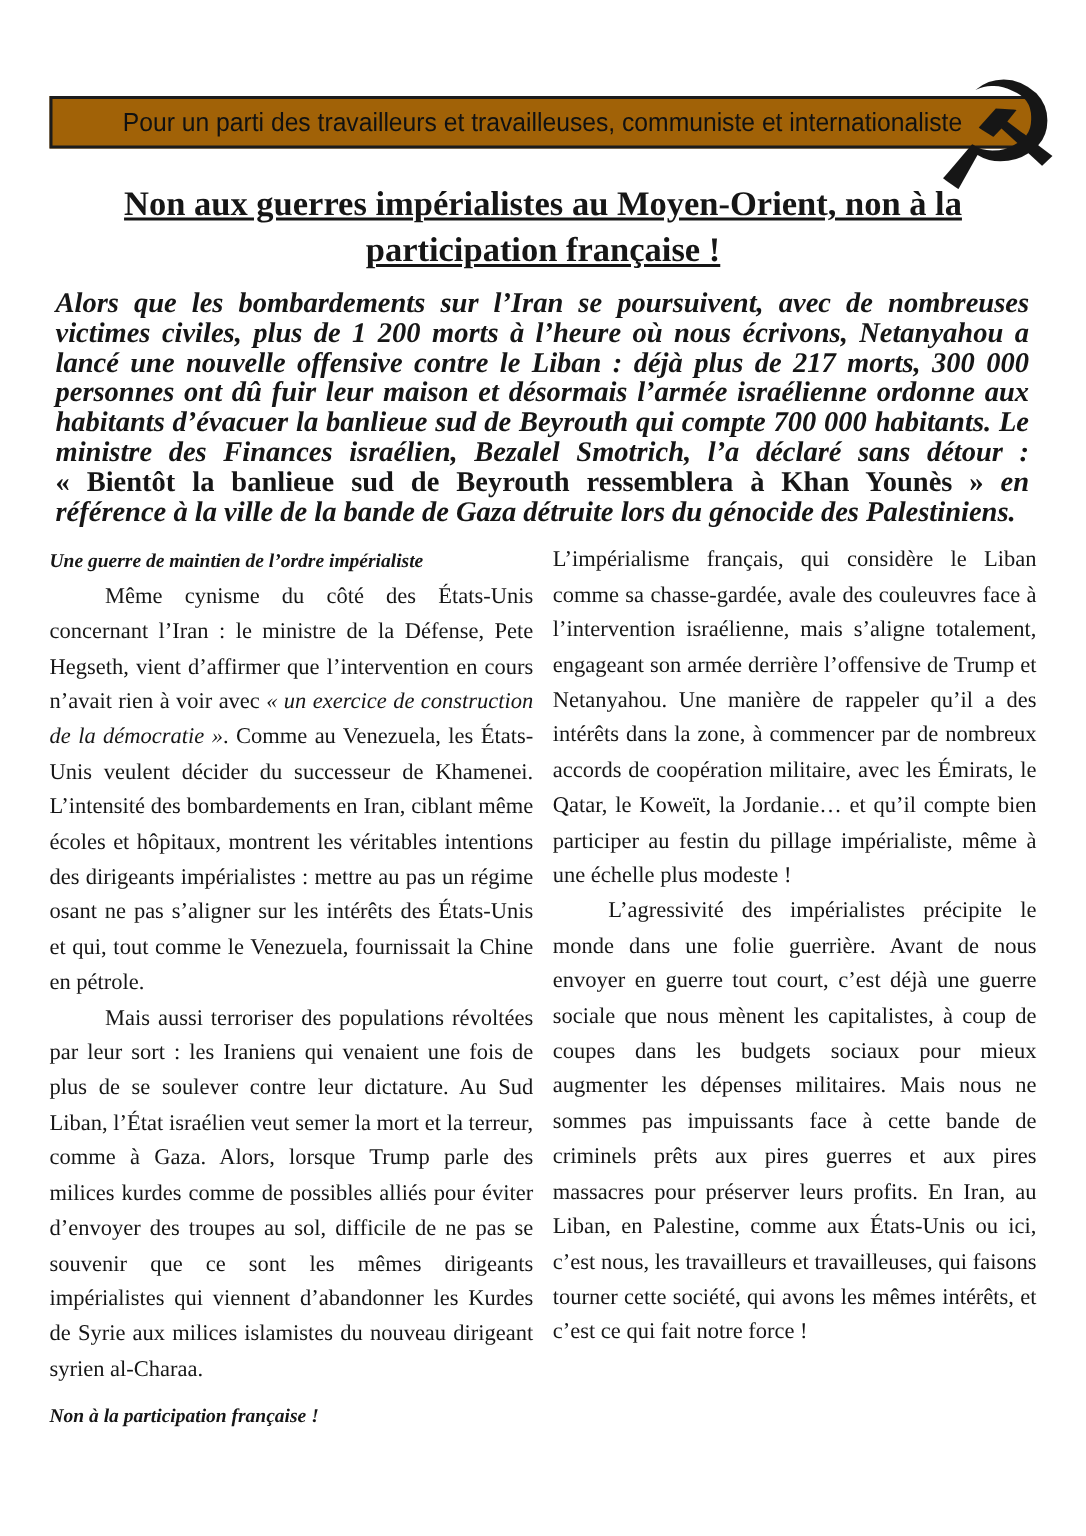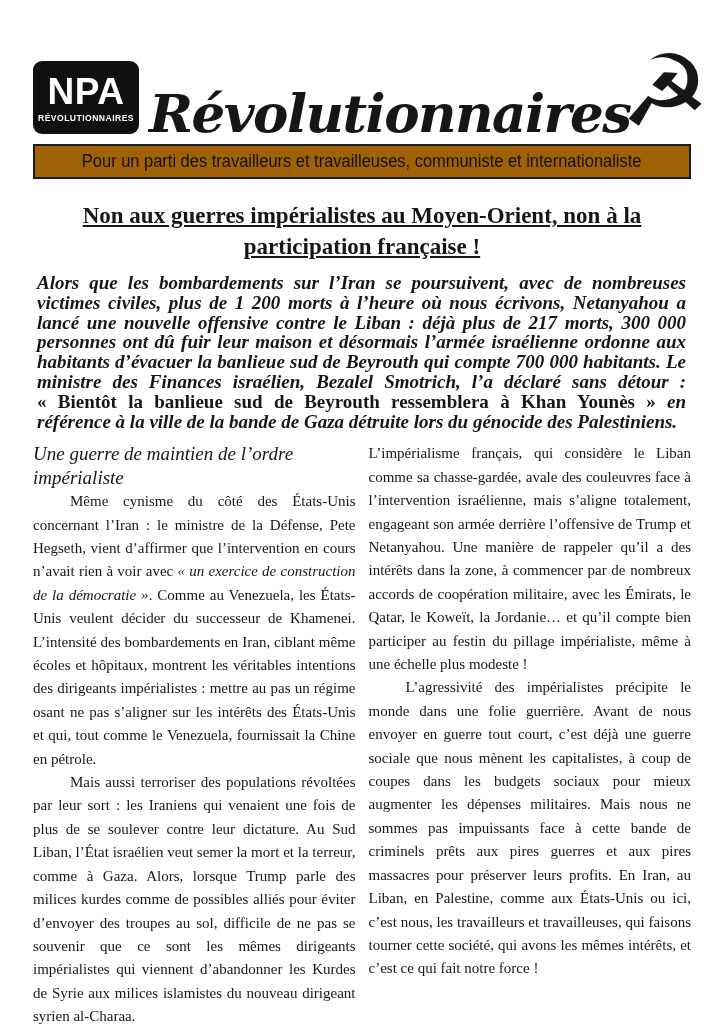--- a/index.html
+++ b/index.html
@@ -130,49 +130,42 @@
     gap: 13px;
   }
   .column {
     flex: 1 1 0;
     min-width: 0;
     font-size: 15px;
     line-height: 23.4px;
     text-align: justify;
   }
   .col-heading {
-    font-size: 19px;
-    font-weight: 400;
+    font-size: 13px;
+    font-weight: 700;
     font-style: italic;
     margin: 7px 0 1px 0;
     text-align: left;
   }
   .column .col-heading:first-child { margin-top: 0; }
   .col-para { margin: 0; }
   .col-para.indent { text-indent: 37px; }
   
   .run-normal { font-style: inherit; font-weight: inherit; }
   .run-italic { font-style: italic; }
   .run-bold { font-weight: 700; font-style: normal; }
   .run-bold-italic { font-weight: 700; font-style: italic; }
 </style>
 </head>
 <body>
 
 <div class="page">
 
   <span class="emblem">☭</span>
 
-  <div class="header-row">
-    <div class="npa-logo">
-      <div class="acronym">NPA</div>
-      <div class="logo-sub">RÉVOLUTIONNAIRES</div>
-    </div>
-    <div class="masthead">Révolutionnaires</div>
-  </div>
 
   <div class="banner-box">
     <span class="banner-text">Pour un parti des travailleurs et travailleuses, communiste et internationaliste</span>
   </div>
 
 
   <h1 class="article-title">Non aux guerres impérialistes au Moyen-Orient, non à la participation française&nbsp;!</h1>
 
   <p class="lede"><span class="run-bold-italic">Alors que les bombardements sur l’Iran se poursuivent, avec de nombreuses victimes civiles, plus de 1&nbsp;200 morts à l’heure où nous écrivons, Netanyahou a lancé une nouvelle offensive contre le Liban&nbsp;: déjà plus de 217 morts, 300&nbsp;000 personnes ont dû fuir leur maison et désormais l’armée israélienne ordonne aux habitants d’évacuer la banlieue sud de Beyrouth qui compte 700&nbsp;000 habitants. Le ministre des Finances israélien, Bezalel Smotrich, l’a déclaré sans détour&nbsp;: </span><span class="run-bold">«&nbsp;Bientôt la banlieue sud de Beyrouth ressemblera à Khan Younès&nbsp;»</span><span class="run-bold-italic"> en référence à la ville de la bande de Gaza détruite lors du génocide des Palestiniens.</span></p>
 

